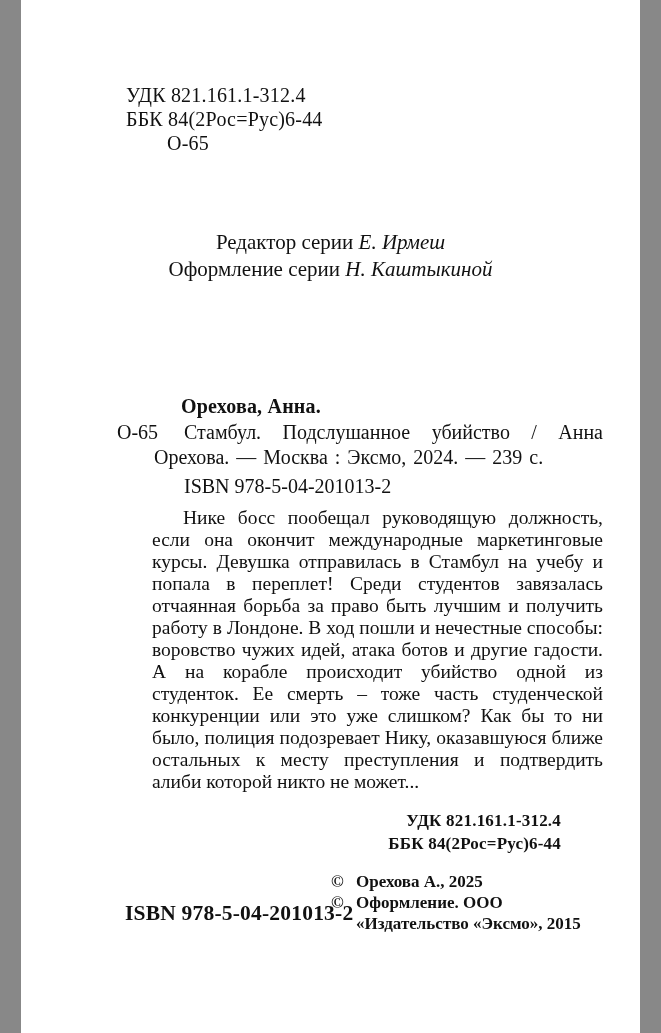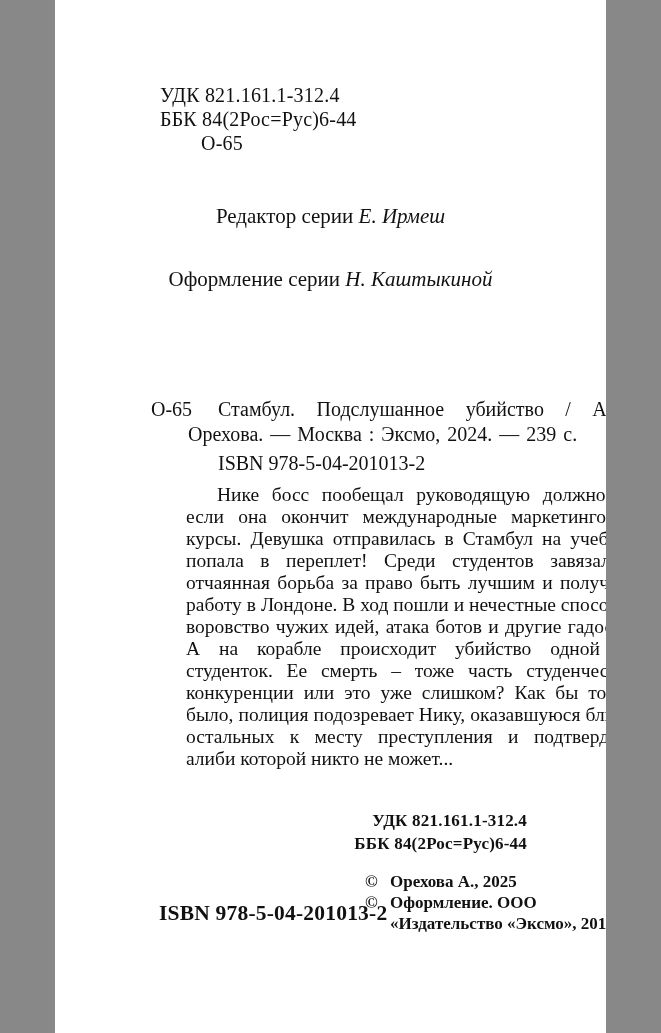--- a/index.html
+++ b/index.html
@@ -3,39 +3,39 @@
 <meta charset="utf-8">
 <style>
   html,body{margin:0;padding:0;}
   body{
     font-family:"Liberation Serif","DejaVu Serif",serif;
     color:#111;
     background:#888;
   }
   .page{
     position:relative;
-    width:551px;height:1033px;
+    width:619px;height:1033px;
     background:#ffffff;
     margin:0 auto;
     overflow:hidden;
   }
   
   .top-block{
     position:absolute;left:105px;top:83px;
     font-size:20px;line-height:24px;
     letter-spacing:.2px;
   }
   .top-block .author-sign{padding-left:41px;}
   
   .credit{
     position:absolute;left:0;width:100%;
     text-align:center;font-size:21px;
   }
-  .credit-editor{top:204px;}
-  .credit-design{top:267px;}
+  .credit-editor{top:230px;}
+  .credit-design{top:257px;}
   .credit i{font-style:italic;}
   
   .card{position:absolute;left:96px;top:395px;width:486px;font-size:20px;}
   .card .author-heading{margin-left:64px;font-weight:bold;letter-spacing:.2px;}
   .card .desc-wrap{position:relative;margin-top:2px;}
   .card .hang-code{position:absolute;left:0;top:1px;}
   .card .bib-desc{
     margin-left:37px;width:449px;
     text-align:justify;text-indent:30px;
     line-height:25px;word-spacing:2px;
@@ -75,20 +75,21 @@
     <div>УДК 821.161.1-312.4</div>
     <div>ББК 84(2Рос=Рус)6-44</div>
     <div class="author-sign">О-65</div>
   </div>
 
   <div class="credit credit-editor"><span>Редактор серии</span> <i>Е. Ирмеш</i></div>
 
   <div class="credit credit-design"><span>Оформление серии</span> <i>Н. Каштыкиной</i></div>
 
   <div class="card">
+    <div class="author-heading">Орехова, Анна.</div>
     <div class="desc-wrap">
       <div class="hang-code">О-65</div>
       <div class="bib-desc">Стамбул. Подслушанное убийство / Анна Орехова. — Москва : Эксмо, 2024. — 239 с.</div>
     </div>
     <div class="isbn-line">ISBN 978-5-04-201013-2</div>
     <div class="annotation">Нике босс пообещал руководящую должность, если она окончит международные маркетинговые курсы. Девушка отправилась в Стамбул на учебу и попала в переплет! Среди студентов завязалась отчаянная борьба за право быть лучшим и получить работу в Лондоне. В ход пошли и нечестные способы: воровство чужих идей, атака ботов и другие гадости. А на корабле происходит убийство одной из студенток. Ее смерть – тоже часть студенческой конкуренции или это уже слишком? Как бы то ни было, полиция подозревает Нику, оказавшуюся ближе остальных к месту преступления и подтвердить алиби которой никто не может...</div>
   </div>
 
   <div class="udk-right">
     <div>УДК 821.161.1-312.4</div>
@@ -97,17 +98,17 @@
 
   <div class="bottom-isbn">ISBN 978-5-04-201013-2</div>
 
   <div class="copyright-block">
     <div class="copyright-row">
       <span class="sym">©</span>
       <span>Орехова А., 2025</span>
     </div>
     <div class="copyright-row">
       <span class="sym">©</span>
-      <span>Оформление. ООО «Издательство «Эксмо», 2016</span>
+      <span>Оформление. ООО «Издательство «Эксмо», 2015</span>
     </div>
   </div>
 
 </div>
 
 </body></html>

